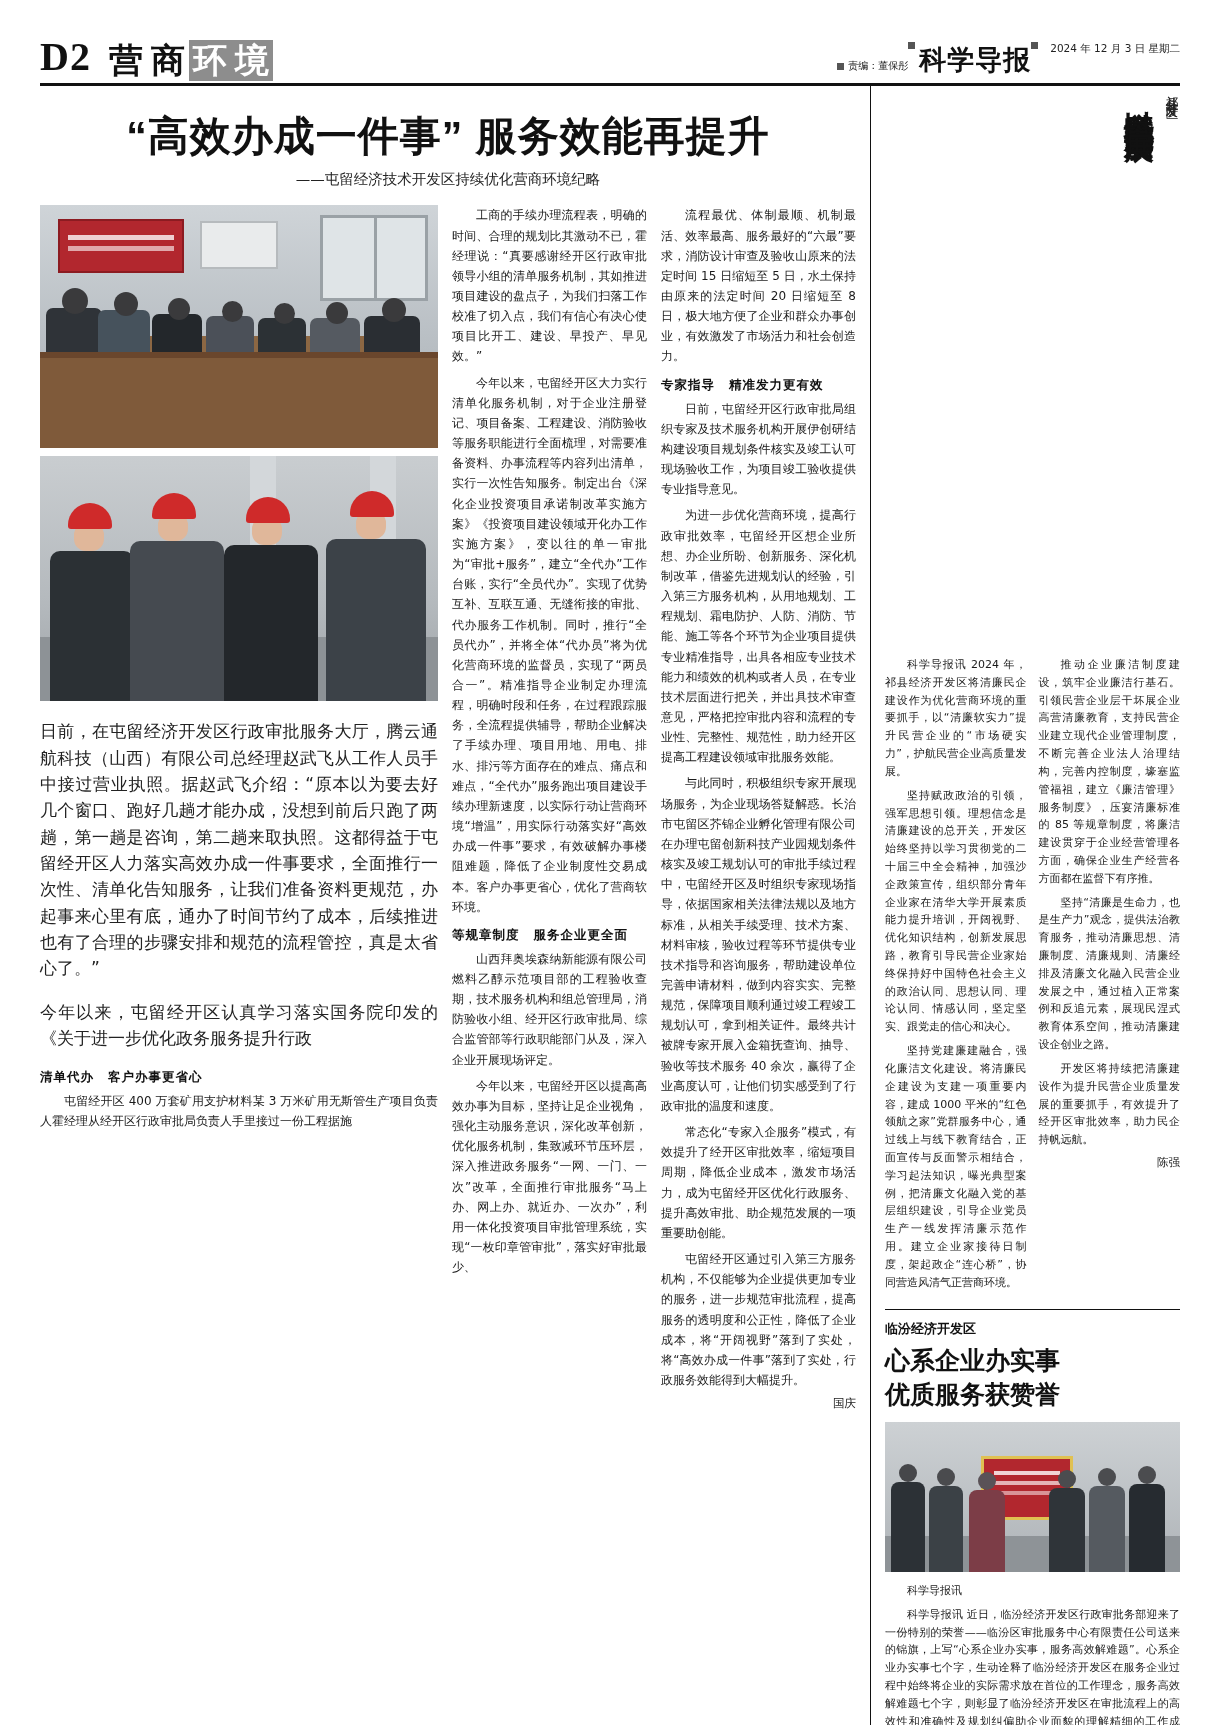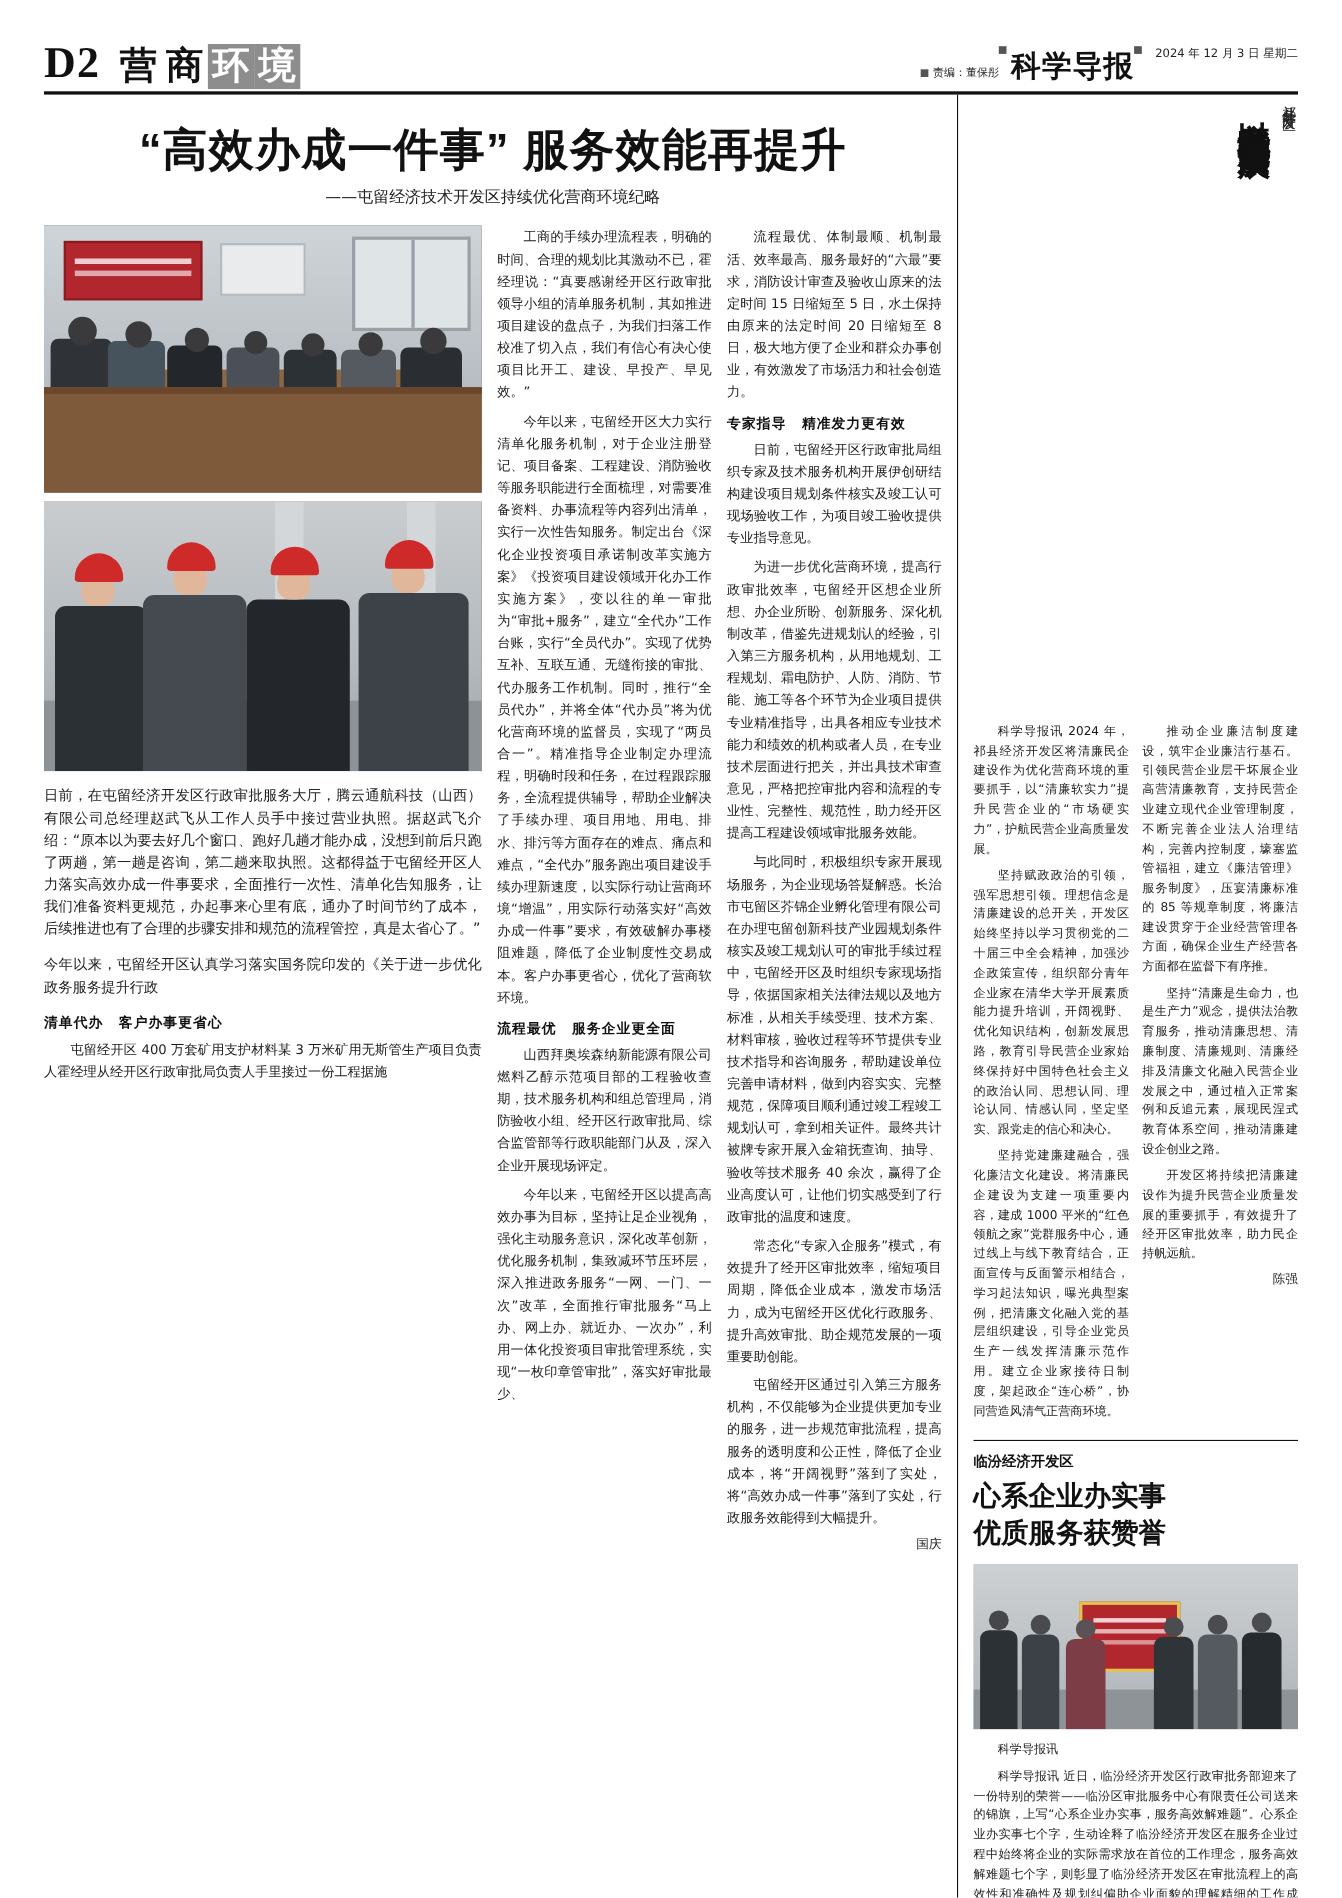--- a/index.html
+++ b/index.html
@@ -128,21 +128,21 @@
   .p2-pillar{position:absolute;top:0;bottom:64px;width:26px;background:#d3d7da;}
   .w { position:absolute; }
   .w .body { position:absolute; bottom:0; border-radius:10px 10px 0 0; }
   .w .helmet { position:absolute; width:44px; height:26px; background:#cf2a2a; border-radius:22px 22px 3px 3px; }
   .w .face { position:absolute; width:30px; height:28px; background:#e0b79a; border-radius:12px; }
   .w1 { left:4px; bottom:0; width:96px; height:196px; }
   .w2 { left:86px; bottom:0; width:104px; height:210px; }
   .w3 { left:180px; bottom:0; width:104px; height:206px; }
   .w4 { left:280px; bottom:0; width:112px; height:212px; }
 
-  .caption { font-size:13px; line-height:1.55; color:#222; text-align:justify; }
+  .caption { font-size:17px; line-height:1.55; color:#222; text-align:justify; }
 
   .txt-col { width:auto; flex:1; display:flex; gap:14px; }
   .col { flex:1; }
   p.body-t {
     font-size:12px;
     line-height:1.68;
     text-align:justify;
     margin:0 0 6px 0;
     text-indent:2em;
     color:#1a1a1a;
@@ -289,21 +289,21 @@
               <span>清单代办</span><span class="gap"></span><span>客户办事更省心</span>
             </h3>
             <p class="body-t">屯留经开区 400 万套矿用支护材料某 3 万米矿用无斯管生产项目负责人霍经理从经开区行政审批局负责人手里接过一份工程据施</p>
           </div>
 
           <div class="txt-col">
             <div class="col">
               <p class="body-t">工商的手续办理流程表，明确的时间、合理的规划比其激动不已，霍经理说：“真要感谢经开区行政审批领导小组的清单服务机制，其如推进项目建设的盘点子，为我们扫落工作校准了切入点，我们有信心有决心使项目比开工、建设、早投产、早见效。”</p>
               <p class="body-t">今年以来，屯留经开区大力实行清单化服务机制，对于企业注册登记、项目备案、工程建设、消防验收等服务职能进行全面梳理，对需要准备资料、办事流程等内容列出清单，实行一次性告知服务。制定出台《深化企业投资项目承诺制改革实施方案》《投资项目建设领域开化办工作实施方案》，变以往的单一审批为“审批+服务”，建立“全代办”工作台账，实行“全员代办”。实现了优势互补、互联互通、无缝衔接的审批、代办服务工作机制。同时，推行“全员代办”，并将全体“代办员”将为优化营商环境的监督员，实现了“两员合一”。精准指导企业制定办理流程，明确时段和任务，在过程跟踪服务，全流程提供辅导，帮助企业解决了手续办理、项目用地、用电、排水、排污等方面存在的难点、痛点和难点，“全代办”服务跑出项目建设手续办理新速度，以实际行动让营商环境“增温”，用实际行动落实好“高效办成一件事”要求，有效破解办事楼阻难题，降低了企业制度性交易成本。客户办事更省心，优化了营商软环境。</p>
               <h3 class="sub-h">
-                <span>流程最优</span><span class="gap"></span><span>服务企业更全面</span>
+                <span>等规章制度</span><span class="gap"></span><span>服务企业更全面</span>
               </h3>
               <p class="body-t">山西拜奥埃森纳新能源有限公司燃料乙醇示范项目部的工程验收查期，技术服务机构和组总管理局，消防验收小组、经开区行政审批局、综合监管部等行政职能部门从及，深入企业开展现场评定。</p>
               <p class="body-t">今年以来，屯留经开区以提高高效办事为目标，坚持让足企业视角，强化主动服务意识，深化改革创新，优化服务机制，集致减环节压环层，深入推进政务服务“一网、一门、一次”改革，全面推行审批服务“马上办、网上办、就近办、一次办”，利用一体化投资项目审批管理系统，实现“一枚印章管审批”，落实好审批最少、</p>
             </div>
             <div class="col">
               <p class="body-t">流程最优、体制最顺、机制最活、效率最高、服务最好的“六最”要求，消防设计审查及验收山原来的法定时间 15 日缩短至 5 日，水土保持由原来的法定时间 20 日缩短至 8 日，极大地方便了企业和群众办事创业，有效激发了市场活力和社会创造力。</p>
               <h3 class="sub-h">
                 <span>专家指导</span><span class="gap"></span><span>精准发力更有效</span>
               </h3>
               <p class="body-t">日前，屯留经开区行政审批局组织专家及技术服务机构开展伊创研结构建设项目规划条件核实及竣工认可现场验收工作，为项目竣工验收提供专业指导意见。</p>

